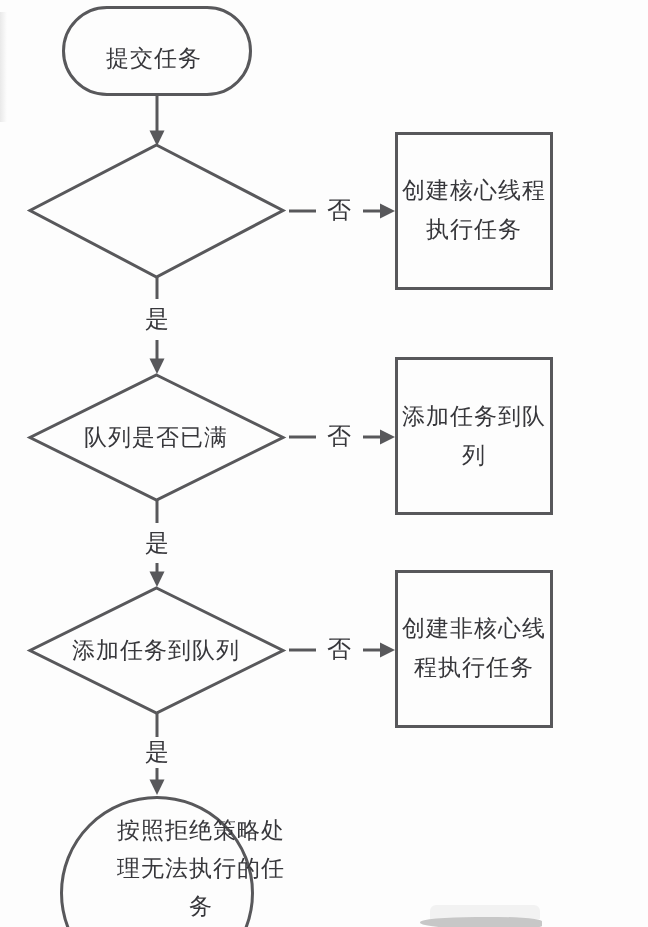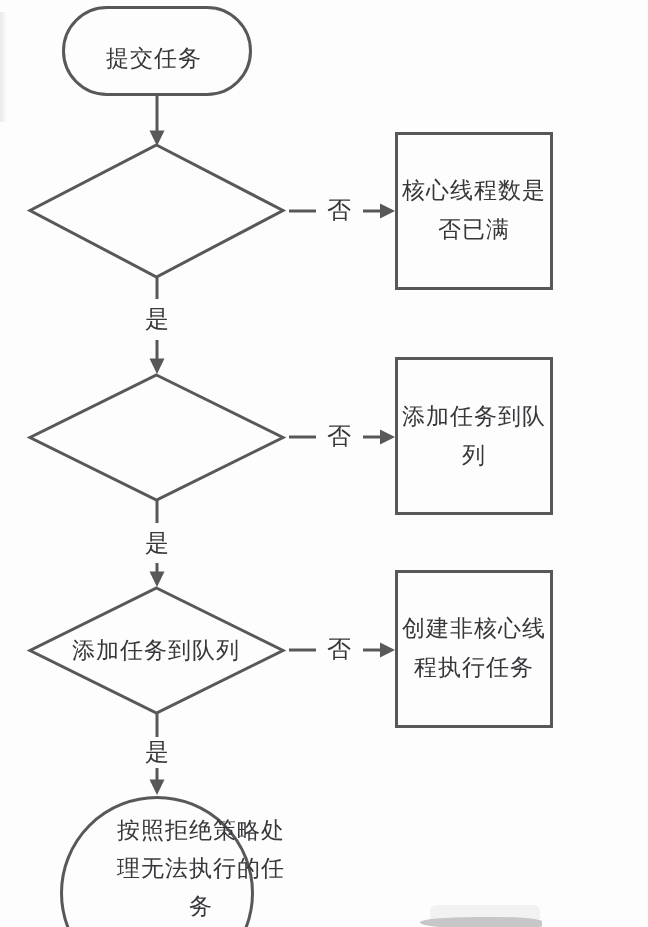--- a/index.html
+++ b/index.html
@@ -133,24 +133,25 @@
     <polygon class="arrow-head" points="157,795 149.5,779.5 164.5,779.5"></polygon>
 
     <ellipse class="stroke-line" cx="157" cy="893" rx="95.5" ry="95.5"></ellipse>
   </svg>
 
   <div class="node-label" style="left:154px; top:50px; width:160px;margin-top:8px;">提交任务</div>
 
 
   <div class="edge-label" style="left:339px; top:210px;">否</div>
 
-  <div class="node-label" style="left:474px; top:210px; width:146px;">核心线程数是否已满</div>
+  <div class="node-label" style="left:474px; top:210px; width:146px;">创建核心线程执行任务</div>
 
   <div class="edge-label" style="left:157px; top:319px;">是</div>
 
+  <div class="node-label" style="left:156px; top:437px; width:196px;">队列是否已满</div>
 
   <div class="edge-label" style="left:339px; top:436px;">否</div>
 
   <div class="node-label" style="left:474px; top:436px; width:146px;">添加任务到队列</div>
 
   <div class="edge-label" style="left:157px; top:543px;">是</div>
 
   <div class="node-label" style="left:156px; top:650px; width:196px;">添加任务到队列</div>
 
   <div class="edge-label" style="left:339px; top:649px;">否</div>

